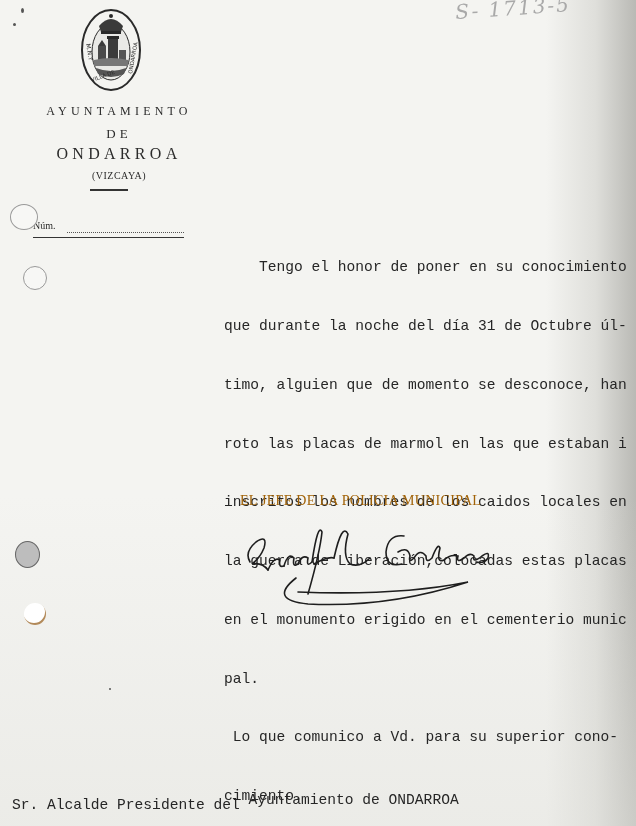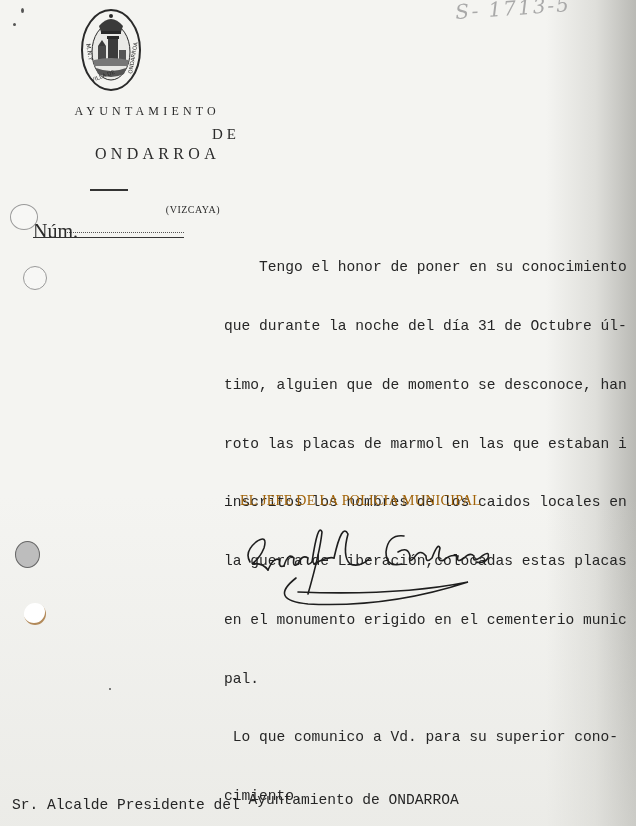--- a/index.html
+++ b/index.html
@@ -22,33 +22,33 @@
   .ref-number {
     position: absolute; left: 455px; top: -4px;
     font-family: "DejaVu Serif", serif; font-style: italic;
     font-size: 20px; color: #a9a9a9; letter-spacing: 2px;
     transform: rotate(-4deg);
   }
   .crest {
     position: absolute; left: 80px; top: 4px; width: 62px; height: 88px;
   }
   .letterhead {
-    position: absolute; left: 0; width: 220px; text-align: right;
-    font-family: "Liberation Serif", "DejaVu Serif", serif; color: #2b2b2b;
+    position: absolute; left: 0; width: 220px; text-align: center;
+    font-family: "Liberation Serif", "DejaVu Serif", serif; color: #2b2b2b; padding-left: 9px;
   }
   .lh1 { top: 104px; font-size: 12px; letter-spacing: 4.2px; }
-  .lh2 { top: 126px; font-size: 15px; letter-spacing: 4px; margin-left: 20px; }
+  .lh2 { top: 126px; font-size: 13px; letter-spacing: 4px; }
   .lh3 { top: 145px; font-size: 16px; letter-spacing: 4.3px; }
-  .lh4 { top: 170px; font-size: 10px; letter-spacing: 0.5px; margin-top: 34px; }
+  .lh4 { top: 170px; font-size: 10px; letter-spacing: 0.5px; }
   .lh-rule {
     position: absolute; left: 90px; top: 189px; width: 38px; height: 2px; background: #333;
   }
   .num-label {
     position: absolute; left: 33px; top: 220px;
-    font-family: "Liberation Serif", "DejaVu Serif", serif; font-size: 20px; color: #2a2a2a;
+    font-family: "Liberation Serif", "DejaVu Serif", serif; font-size: 10px; color: #2a2a2a;
   }
   .num-dots {
     position: absolute; left: 67px; top: 232px; width: 117px; border-bottom: 1px dotted #555;
   }
   .num-rule {
     position: absolute; left: 33px; top: 237px; width: 151px; height: 1px; background: #333;
   }
   .hole {
     position: absolute; border-radius: 50%;
   }

